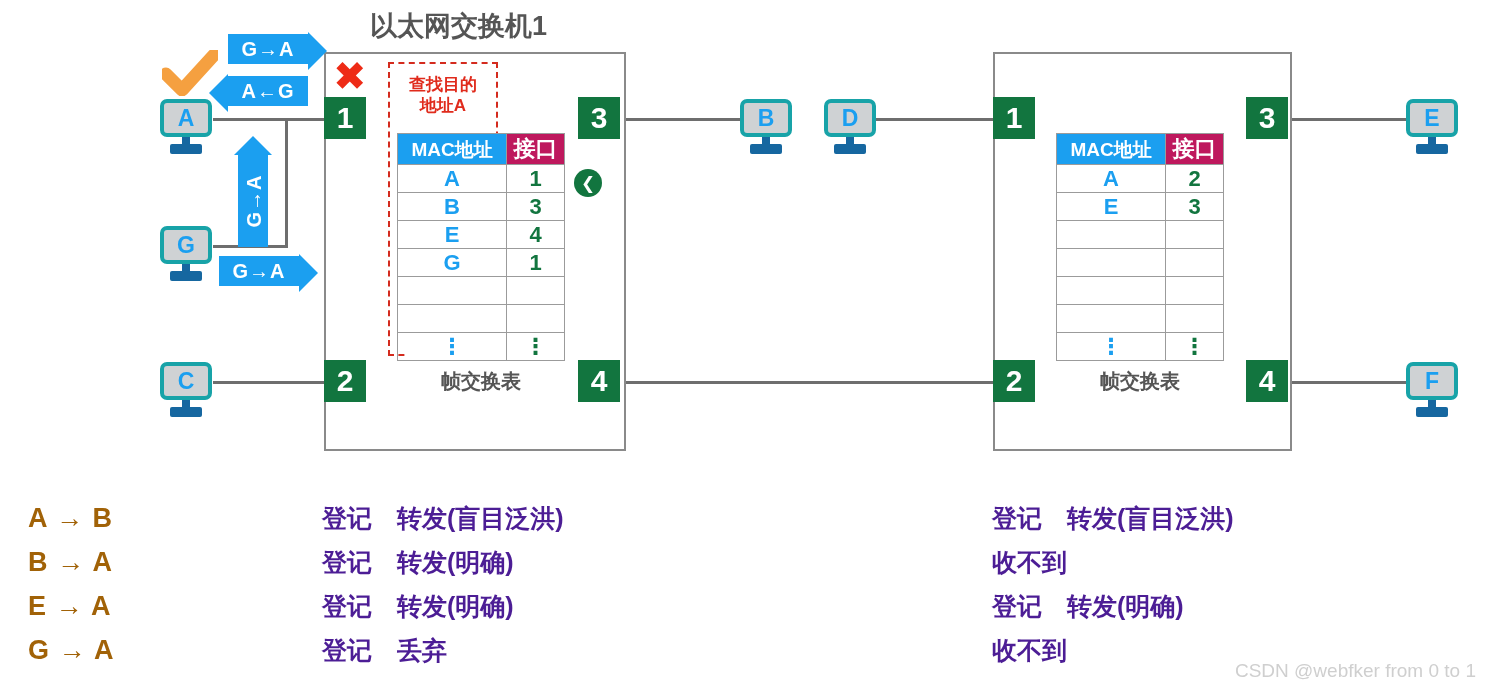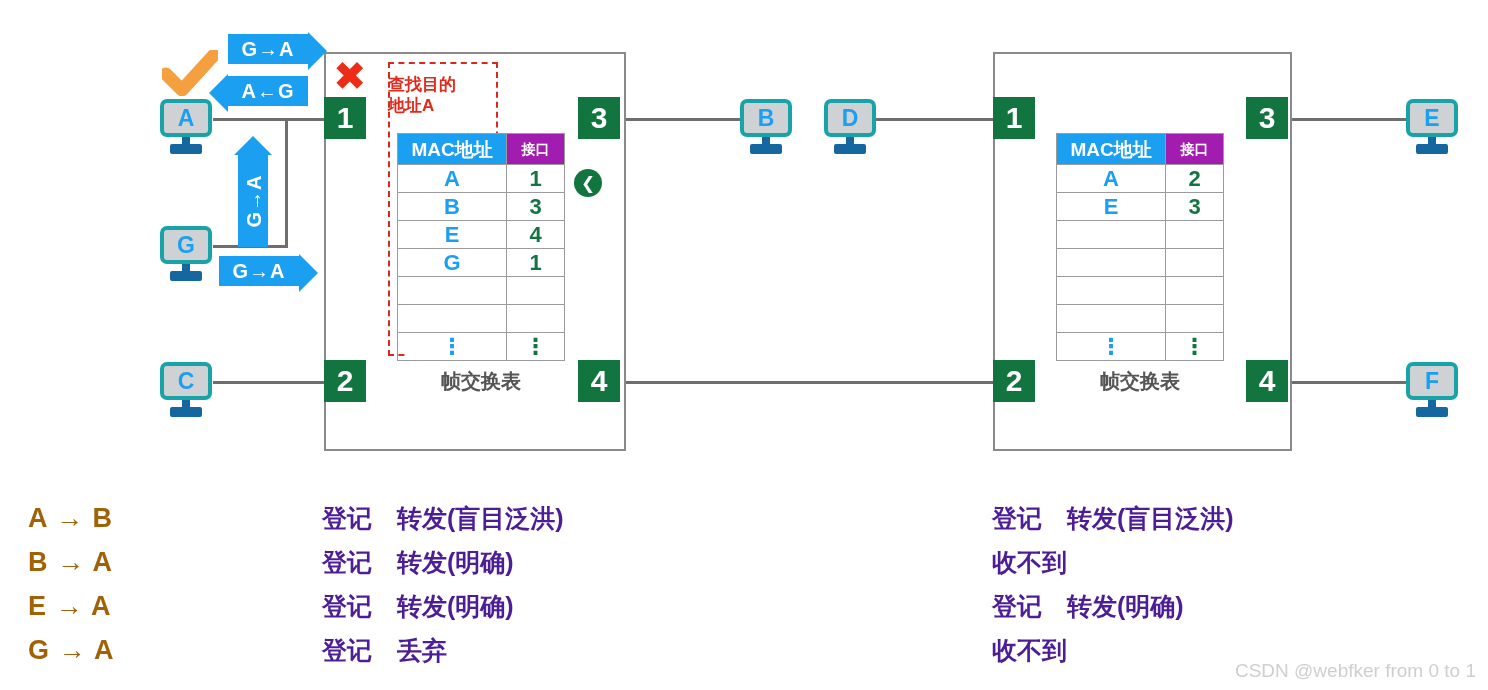--- a/index.html
+++ b/index.html
@@ -47,38 +47,38 @@
   .pc .neck{position:absolute;left:22px;top:38px;width:8px;height:7px;background:#1667a0;}
   .pc .base{position:absolute;left:10px;top:45px;width:32px;height:10px;background:#1667a0;border-radius:2px;}
 
   
   .mactable{position:absolute;border-collapse:collapse;background:#fff;border-radius:25px;}
   .mactable td,.mactable th{
     border:1px solid #9b9b9b;padding:0;text-align:center;
     font-weight:bold;line-height:1;
   }
   .mactable th.macc{background:#1b9ff0;color:#fff;font-size:19px;}
-  .mactable th.ifc{background:#a21caf;color:#fff;font-size:14px;}
+  .mactable th.ifc{background:#be185d;color:#fff;font-size:22px;}
   .mactable td.macv{color:#1b9ff0;font-size:22px;}
   .mactable td.ifv{color:#12753f;font-size:22px;}
   .dots{font-size:20px;letter-spacing:0;}
   .dotblue{color:#1b9ff0;}
   .dotgreen{color:#12753f;}
   .tbl-caption{
     position:absolute;font-size:20px;font-weight:bold;color:#555;
     white-space:nowrap;text-align:center;
   }
 
   
   .lookup-box{
     position:absolute;border:2px dashed #d42b1e;box-sizing:border-box;
   }
   .lookup-text{
     position:absolute;color:#e02b1c;font-size:17px;font-weight:bold;
-    line-height:1.15;white-space:nowrap;
+    text-align:center;line-height:1.15;white-space:nowrap;
   }
 
   
   .banner{
     position:absolute;height:30px;background:#1b9ff0;color:#fff;
     font-weight:bold;font-size:20px;letter-spacing:1px;
     display:flex;align-items:center;justify-content:center;
     white-space:nowrap;line-height:1;
   }
   .tip{position:absolute;width:0;height:0;}
@@ -117,20 +117,21 @@
   .watermark{
     position:absolute;right:12px;bottom:8px;
     font-size:19px;color:#cfcfcf;white-space:nowrap;
   }
 </style>
 </head>
 <body>
 
 <div class="stage">
 
+  <div class="abs sw-title" style="left:370px;top:8px;">以太网交换机1</div>
 
   <div class="link-h" style="left:213px;top:118px;width:130px;"></div>
 
   <div class="link-v" style="left:285px;top:118px;height:130px;"></div>
 
   <div class="link-h" style="left:213px;top:245px;width:75px;"></div>
 
   <div class="link-h" style="left:213px;top:381px;width:130px;"></div>
 
   <div class="link-h" style="left:620px;top:118px;width:125px;"></div>

